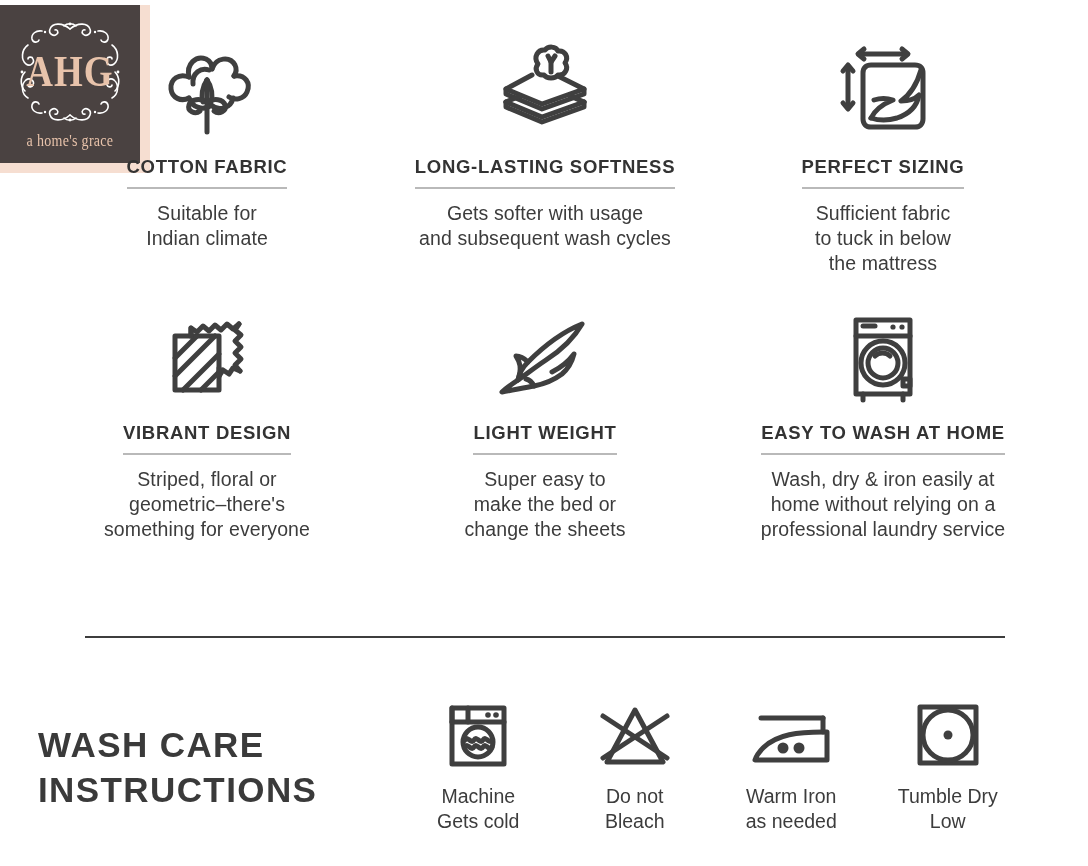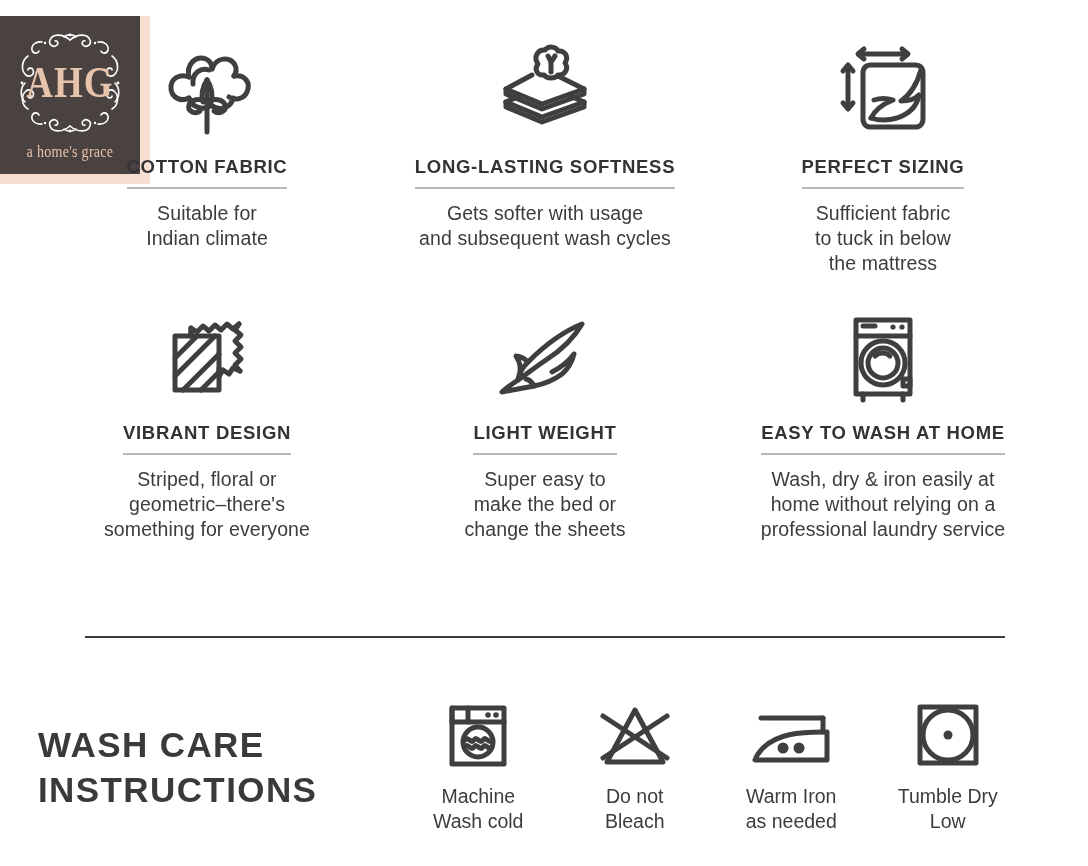--- a/index.html
+++ b/index.html
@@ -13,21 +13,21 @@
     font-family: "Liberation Sans", sans-serif;
     color: #3b3b3b;
     overflow: hidden;
     position: relative;
   }
 
   
   .logo-badge {
     position: absolute;
     left: 0;
-    top: 16px;
+    top: 5px;
     width: 150px;
     height: 168px;
     background: #f6ded1;
     padding: 0 10px 10px 0;
     box-sizing: border-box;
   }
   .logo-inner {
     width: 140px;
     height: 158px;
     background: #4a4241;
@@ -389,21 +389,21 @@
           <path d="M6 6 L6 20"></path>
           <path d="M22 6 L22 20"></path>
           <circle cx="42" cy="13" r="2.8" fill="#3f3f3f" stroke="none"></circle>
           <circle cx="50" cy="13" r="2.8" fill="#3f3f3f" stroke="none"></circle>
           <circle cx="32" cy="40" r="15"></circle>
           <path d="M19 38 C22 33, 25 43, 28 38 C31 33, 34 43, 37 38 C40 33, 43 43, 46 38"></path>
           <path d="M19 45 C22 40, 25 50, 28 45 C31 40, 34 50, 37 45 C40 40, 43 50, 46 45"></path>
         </svg>
       </div>
       <div class="care-label" style="white-space:pre-line">Machine
-Wash cold</div>
+Gets cold</div>
     </div>
 
     <div class="care-item">
       <div class="care-symbol">
         <svg width="76" height="68" viewBox="0 0 76 68" aria-hidden="true">
           <path d="M38 8 L66 60 L10 60 Z"></path>
           <path d="M6 14 L70 56"></path>
           <path d="M70 14 L6 56"></path>
         </svg>
       </div>

